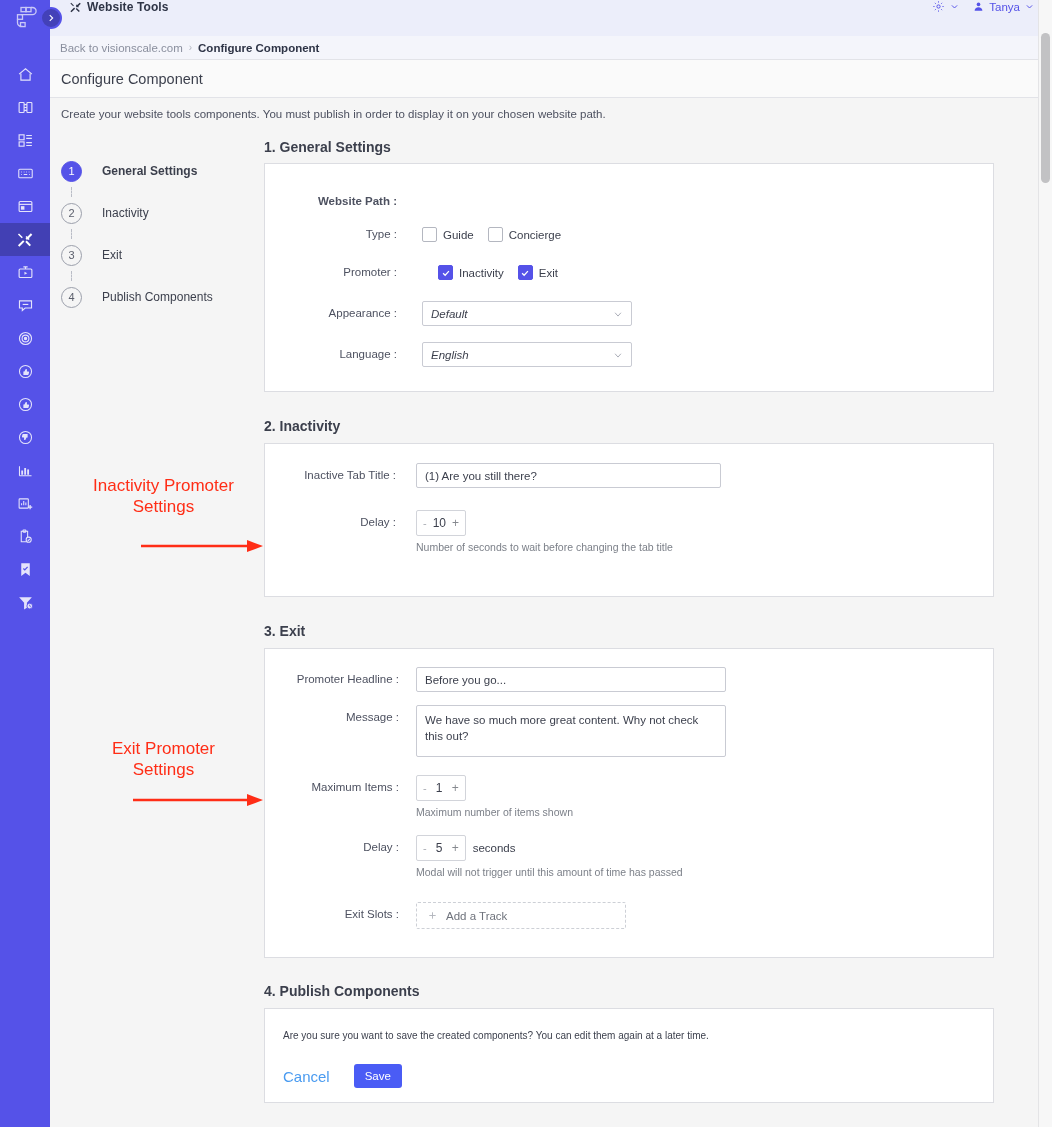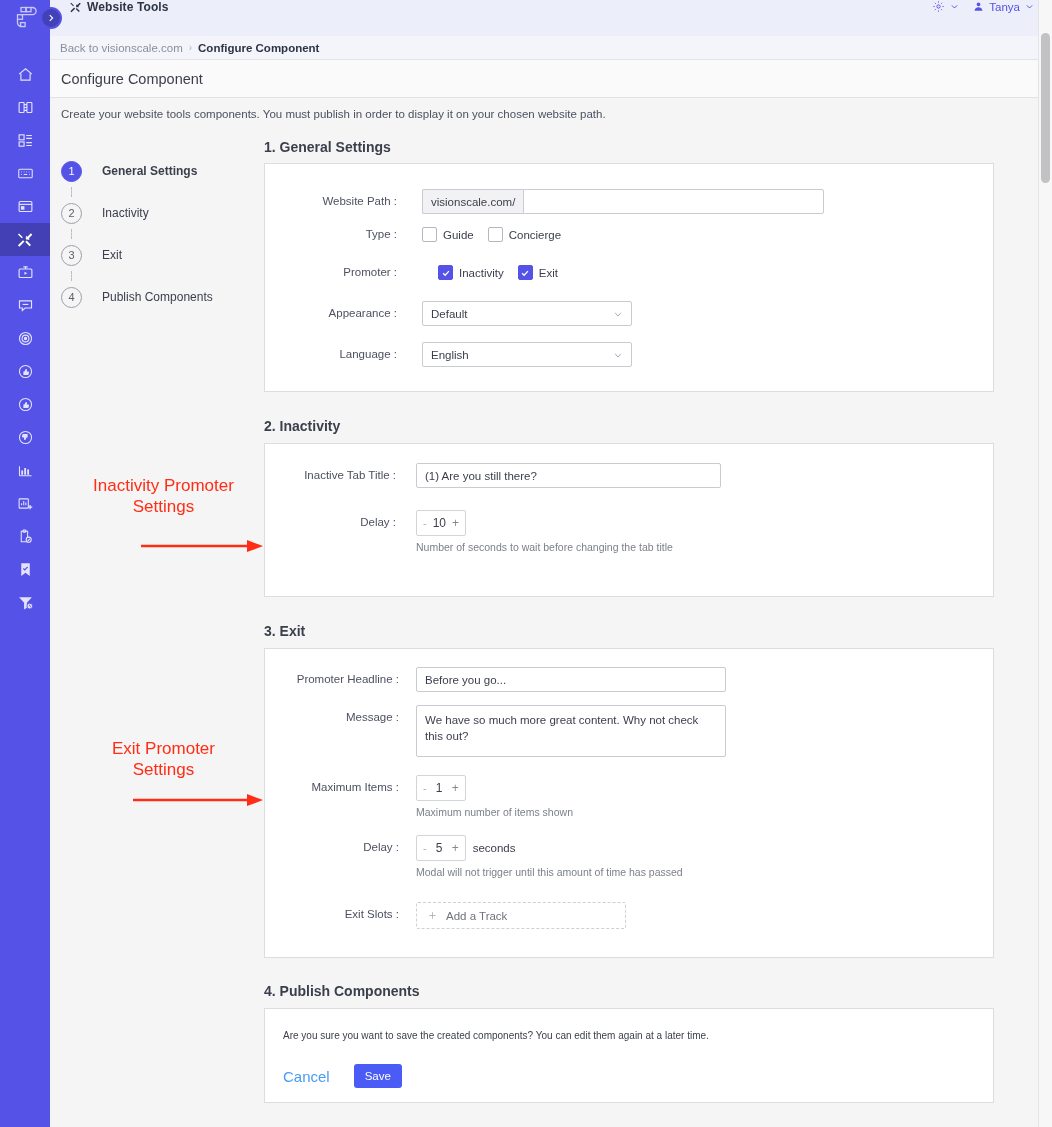--- a/index.html
+++ b/index.html
@@ -153,21 +153,21 @@
     display: flex; align-items: center; justify-content: center;
     cursor: pointer; flex: 0 0 auto;
   }
   .cb.checked { background: #5552e8; border-color: #5552e8; }
   .cb-label { font-size: 11.5px; color: #3b3f4c; }
 
   
   .select {
     width: 210px; height: 25px; border: 1px solid #c9cbd3; border-radius: 2px;
     background: #fff; display: flex; align-items: center;
-    padding: 0 8px; font-size: 11.5px; color: #3b3f4c; cursor: pointer;
+    padding: 0 8px; font-size: 11.5px; color: #3b3f4c; cursor: pointer; font-style: italic;
   }
   .select .chev { margin-left: auto; color: #9b9fab; font-size: 10px; }
 
   
   .numstep {
     height: 26px; border: 1px solid #d2d4da; border-radius: 2px;
     background: #fff; display: inline-flex; align-items: center;
     padding: 0 6px; gap: 6px;
   }
   .numstep .minus, .numstep .plus {
@@ -440,25 +440,21 @@
       <svg width="205" height="16" viewBox="0 0 205 16">
         <line x1="72" y1="8" x2="190" y2="8" stroke="#ff2d16" stroke-width="2.6"></line>
         <polygon points="202,8 186,2 186,14" fill="#ff2d16"></polygon>
       </svg>
     </div>
 
     <div class="section-head" style="left:214px; top:41px;">1. General Settings</div>
     <div class="card" style="left:214px; top:65px; width:730px; height:229px;">
 
       <div class="frow" style="left:14px; top:25px;">
-        <div class="flabel" style="width:118px; padding-top:6px;">Website Path :</div>
-        <div class="prefix-group" style="margin-left:25px; width:402px; height:25px;">
-          <div class="prefix-box">visionscale.com/</div>
-          <input class="text-input" type="text" value="" style="">
-        </div>
+        <div class="flabel" style="width:118px; padding-top:6px;font-weight:bold;">Website Path :</div>
       </div>
 
       <div class="frow" style="left:14px; top:63px;">
         <div class="flabel" style="width:118px; padding-top:1px;">Type :</div>
         <div style="margin-left:25px; display:flex; align-items:center;">
           <div class="cb-wrap">
             <div class="cb"></div>
             <span class="cb-label">Guide</span>
           </div>
           <div class="cb-wrap">

